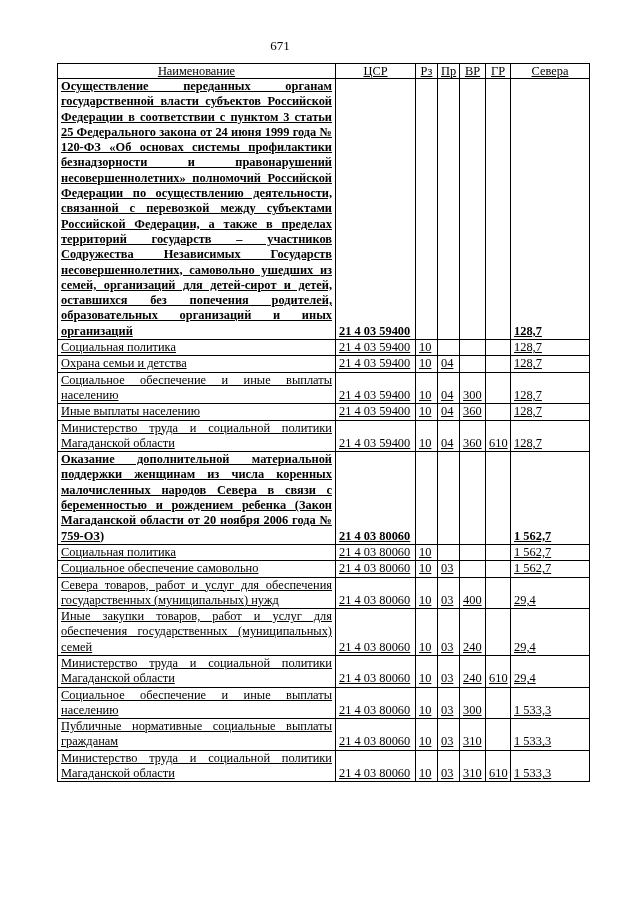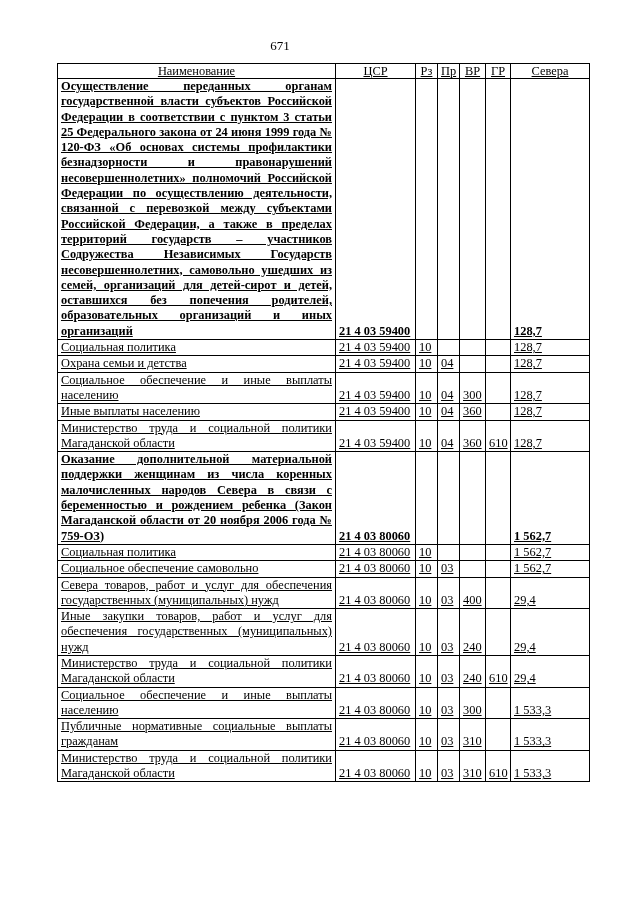--- a/index.html
+++ b/index.html
@@ -132,21 +132,21 @@
       <tr>
         <td class="name">Севера товаров, работ и услуг для обеспечения государственных (муниципальных) нужд</td>
         <td class="csr">21 4 03 80060</td>
         <td class="sm">10</td>
         <td class="sm">03</td>
         <td class="sm">400</td>
         <td class="sm"></td>
         <td class="sum">29,4</td>
       </tr>
       <tr>
-        <td class="name">Иные закупки товаров, работ и услуг для обеспечения государственных (муниципальных) нужд</td>
+        <td class="name">Иные закупки товаров, работ и услуг для обеспечения государственных (муниципальных) семей</td>
         <td class="csr">21 4 03 80060</td>
         <td class="sm">10</td>
         <td class="sm">03</td>
         <td class="sm">240</td>
         <td class="sm"></td>
         <td class="sum">29,4</td>
       </tr>
       <tr>
         <td class="name">Министерство труда и социальной политики Магаданской области</td>
         <td class="csr">21 4 03 80060</td>

